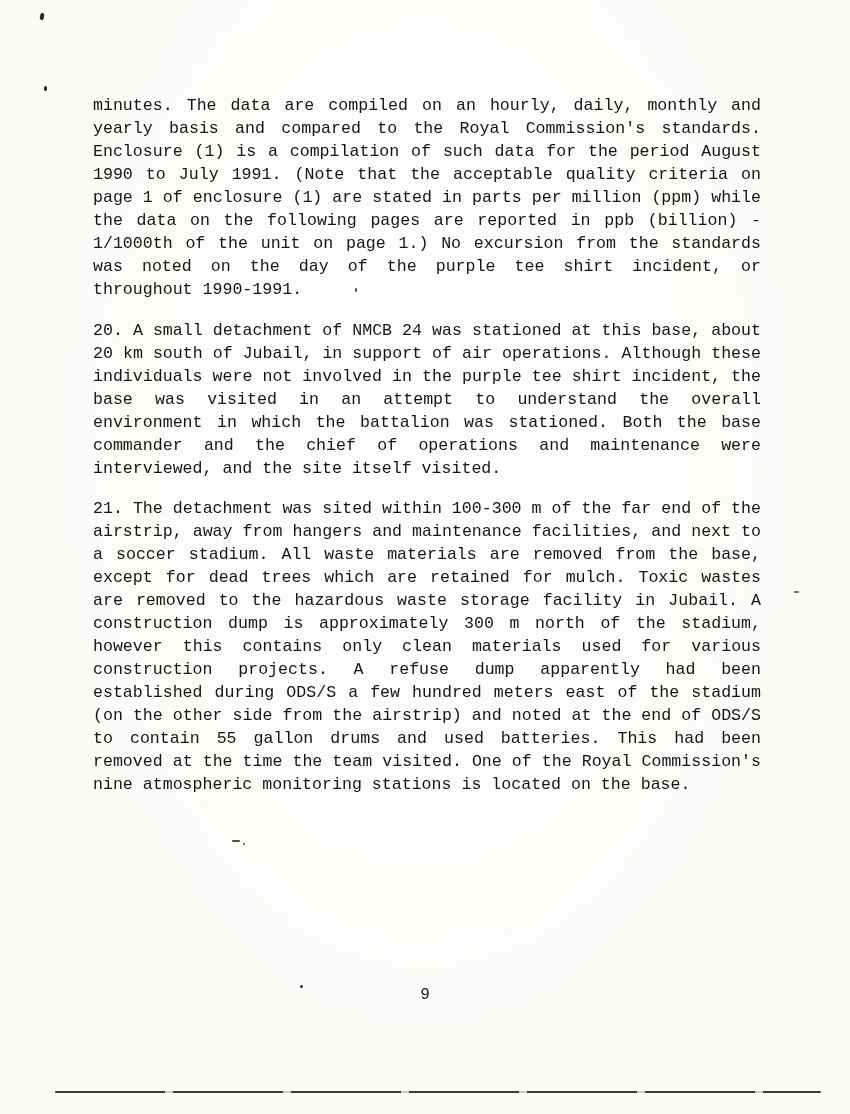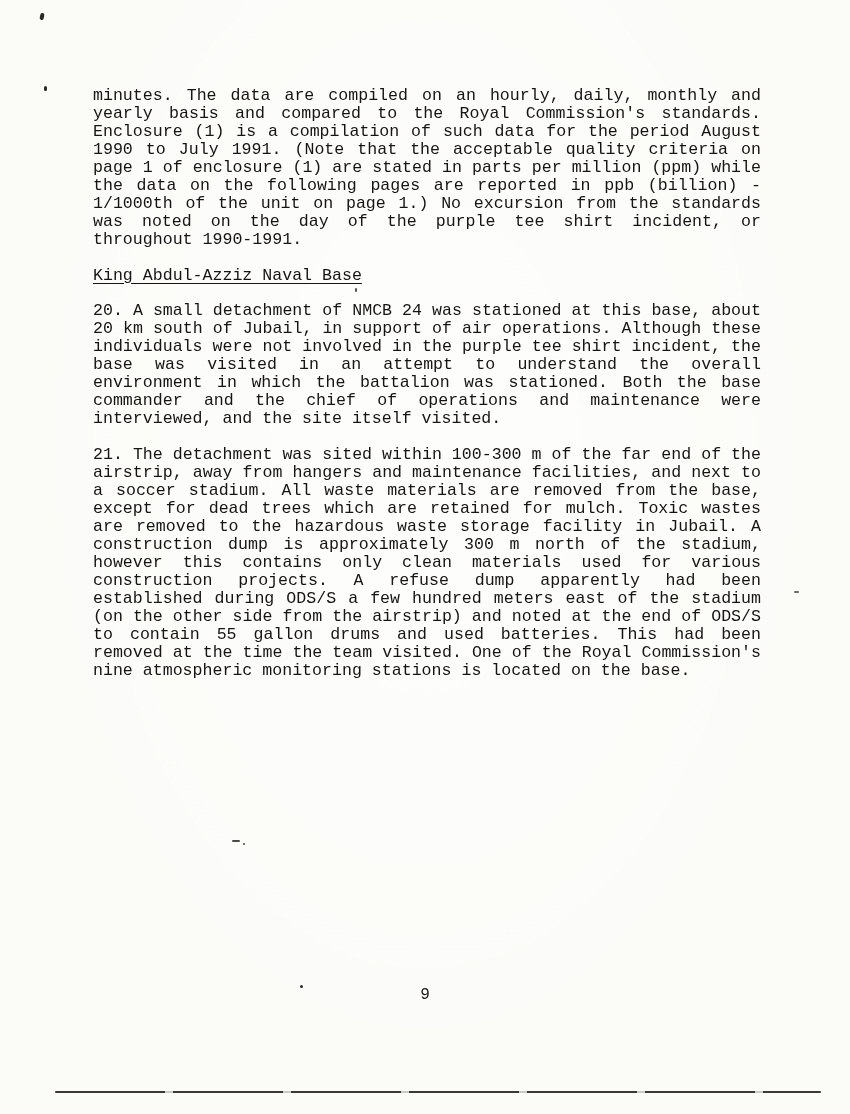--- a/index.html
+++ b/index.html
@@ -14,25 +14,25 @@
   .page {
     position: absolute;
     inset: 0;
     background:
       radial-gradient(ellipse at 50% 40%, rgba(255,255,255,0.6), rgba(0,0,0,0) 70%),
       #fbfbf8;
   }
   .content {
     position: absolute;
     left: 93px;
-    top: 87px;
+    top: 94px;
     width: 668px;
     font-family: "Liberation Mono", "DejaVu Sans Mono", monospace;
     font-size: 16.6px;
-    line-height: 18px;
+    line-height: 23px;
     color: #171513;
     text-align: justify;
   }
   p.doc {
     margin: 0 0 17.6px 0;
     text-align: justify;
   }
   .heading {
     font-size: 16.6px;
     font-weight: normal;
@@ -80,21 +80,20 @@
   }
 </style>
 </head>
 <body>
 
 <div class="page">
 
   <div class="content">
     <p class="doc">minutes.  The data are compiled on an hourly, daily, monthly and yearly basis and compared to the Royal Commission's standards. Enclosure (1) is a compilation of such data for the period August 1990 to July 1991.  (Note that the acceptable quality criteria on page 1 of enclosure (1) are stated in parts per million (ppm) while the data on the following pages are reported in ppb (billion) - 1/1000th of the unit on page 1.)  No excursion from the standards was noted on the day of the purple tee shirt incident, or throughout 1990-1991.</p>
 
-    <div class="heading">King Abdul-Azziz Naval Base</div>
 
     <p class="doc">20.  A small detachment of NMCB 24 was stationed at this base, about 20 km south of Jubail, in support of air operations. Although these individuals were not involved in the purple tee shirt incident, the base was visited in an attempt to understand the overall environment in which the battalion was stationed.  Both the base commander and the chief of operations and maintenance were interviewed, and the site itself visited.</p>
 
     <p class="doc">21.  The detachment was sited within 100-300 m of the far end of the airstrip, away from hangers and maintenance facilities, and next to a soccer stadium.  All waste materials are removed from the base, except for dead trees which are retained for mulch.  Toxic wastes are removed to the hazardous waste storage facility in Jubail.  A construction dump is approximately 300 m north of the stadium, however this contains only clean materials used for various construction projects.  A refuse dump apparently had been established during ODS/S a few hundred meters east of the stadium (on the other side from the airstrip) and noted at the end of ODS/S to contain 55 gallon drums and used batteries.  This had been removed at the time the team visited.   One of the Royal Commission's nine atmospheric monitoring stations is located on the base.</p>
   </div>
 
   <div class="footer">9</div>
 
   <div class="artifact a-top-dot"></div>
   <div class="artifact a-left-dot"></div>

